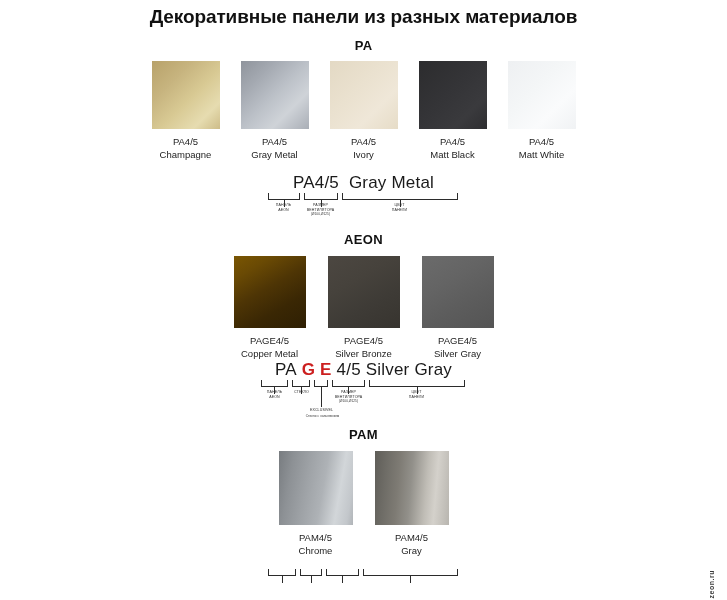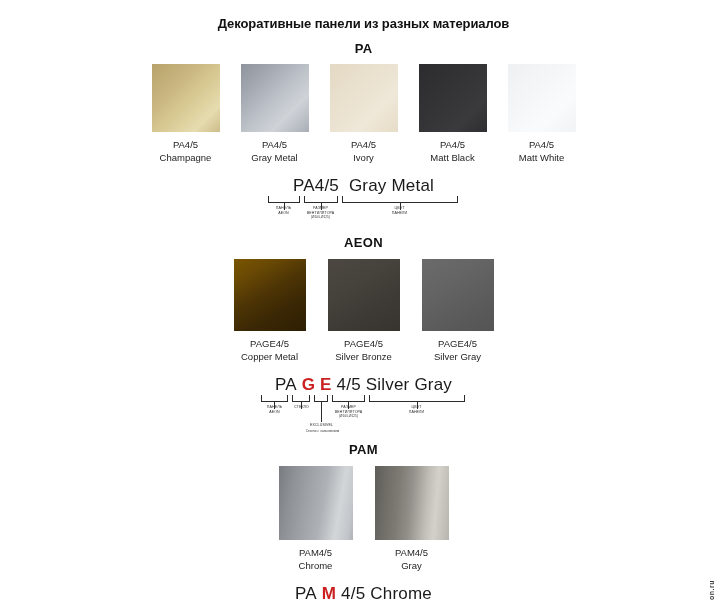--- a/index.html
+++ b/index.html
@@ -8,24 +8,24 @@
     width: 727px; height: 600px;
     background: #ffffff;
     font-family: "Liberation Sans", sans-serif;
     color: #1a1a1a;
     overflow: hidden;
   }
   .page { position: relative; width: 727px; height: 600px; background:#fff; }
 
   .main-title {
     text-align: center;
-    font-size: 13px;
+    font-size: 19px;
     font-weight: bold;
     color: #111;
-    margin: 16px 0 0 0;
+    margin: 6px 0 0 0;
     letter-spacing: -0.1px;
   }
 
   .section-title {
     text-align: center;
     font-size: 13px;
     font-weight: bold;
     color: #111;
     letter-spacing: 0.3px;
   }
@@ -201,21 +201,21 @@
         <div class="swatch-caption">PAGE4/5
 Silver Bronze</div>
       </div>
       <div class="swatch-cell">
         <div class="swatch" style="width:72px;height:72px;background:linear-gradient(150deg,#6b6b6b 0%,#646464 35%,#5c5c5c 65%,#545454 100%);"></div>
         <div class="swatch-caption">PAGE4/5
 Silver Gray</div>
       </div>
     </div>
 
-    <div class="decoder" style="width:210px; margin-top:12px;">
+    <div class="decoder" style="width:210px; ">
       <div class="decoder-code">
         <span>PA</span><span>&nbsp;</span><span class="accent">G</span><span>&nbsp;</span><span class="accent">E</span><span>&nbsp;</span><span>4/5</span><span>&nbsp;</span><span>Silver Gray</span>
       </div>
       <div class="brackets">
         <div class="bracket" style="left:2px;   width:27px;"></div>
         <div class="bracket" style="left:33px;  width:18px;"></div>
         <div class="bracket" style="left:55px;  width:14px;"></div>
         <div class="bracket" style="left:73px;  width:33px;"></div>
         <div class="bracket" style="left:110px; width:96px;"></div>
         <div class="stem" style="left:15px;  top:7px; height:7px;"></div>
@@ -249,23 +249,20 @@
 Chrome</div>
       </div>
       <div class="swatch-cell">
         <div class="swatch" style="width:74px;height:74px;background:linear-gradient(95deg,#5f5d58 0%,#6e6c66 15%,#7e7b74 32%,#92908a 48%,#c0bdb6 68%,#d4d1cb 80%,#b8b5af 100%);"></div>
         <div class="swatch-caption">PAM4/5
 Gray</div>
       </div>
     </div>
 
     <div class="decoder" style="width:196px; margin-top:12px;">
-      <div class="decoder-code">
-        <span>PA</span><span>&nbsp;</span><span class="accent">M</span><span>&nbsp;</span><span>4/5</span><span>&nbsp;</span><span>Chrome</span>
-      </div>
       <div class="brackets">
         <div class="bracket" style="left:2px;   width:28px;"></div>
         <div class="bracket" style="left:34px;  width:22px;"></div>
         <div class="bracket" style="left:60px;  width:33px;"></div>
         <div class="bracket" style="left:97px;  width:95px;"></div>
         <div class="stem" style="left:16px;  top:7px; height:7px;"></div>
         <div class="stem" style="left:45px;  top:7px; height:7px;"></div>
         <div class="stem" style="left:76px;  top:7px; height:7px;"></div>
         <div class="stem" style="left:144px; top:7px; height:7px;"></div>
       </div>

